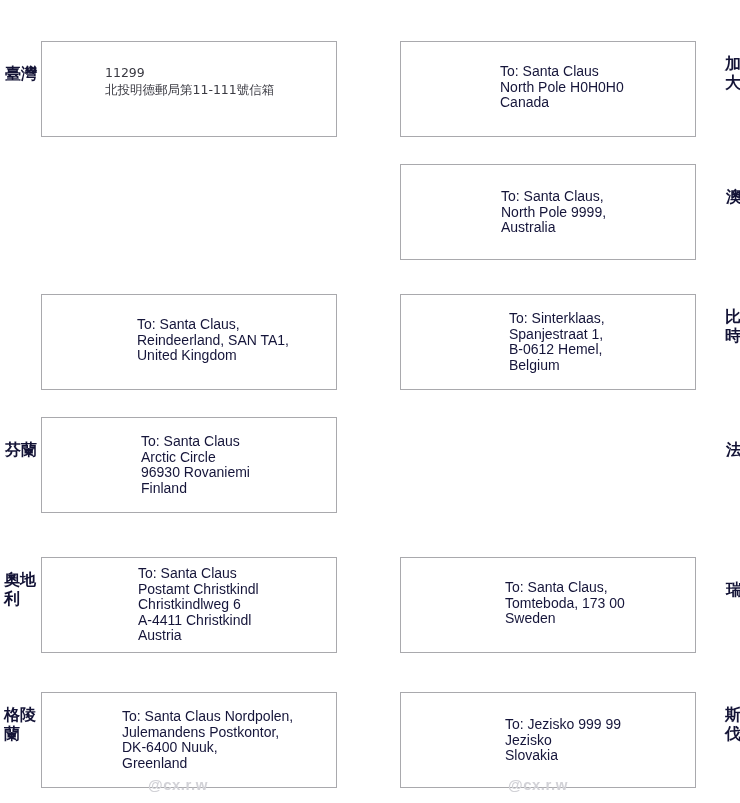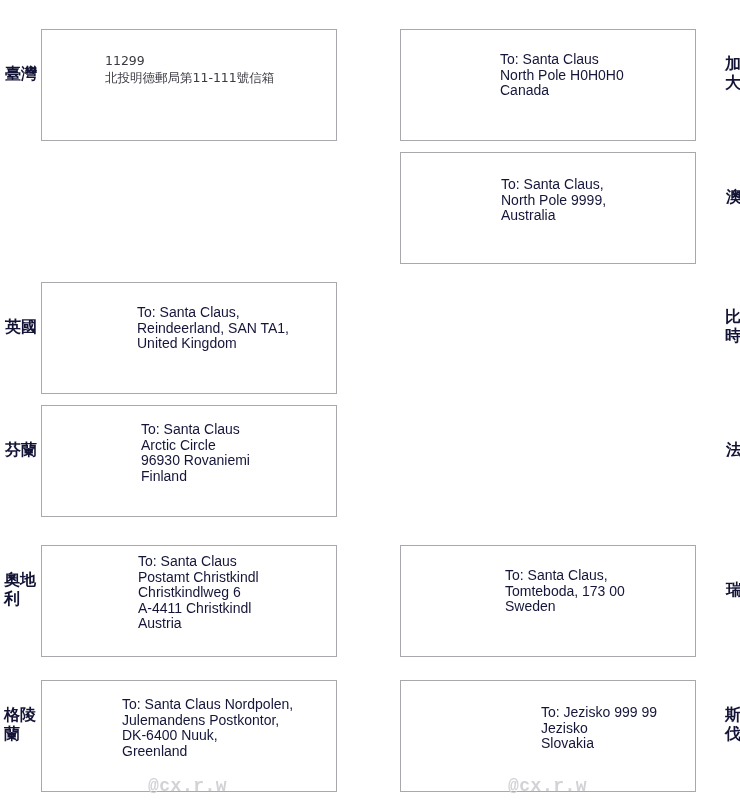--- a/index.html
+++ b/index.html
@@ -54,23 +54,23 @@
     line-height: 1.18;
     letter-spacing: 0px;
     -webkit-font-smoothing: none;
   }
 
   .column.left  .country-label { left: 4px; }
   .column.right .country-label { left: 355px; }
 
   .envelope {
     position: absolute;
-    top: 4px;
+    top: 16px;
     width: 296px;
-    height: 112px;
+    height: 96px;
     border: 1px solid #a9a9ad;
     background: #ffffff;
     box-sizing: border-box;
   }
   .column.left  .envelope { left: 41px; }
   .column.right .envelope { left: 30px; }
 
   .address {
     position: absolute;
     margin: 0;
@@ -85,23 +85,23 @@
   .addr-cjk {
     font-family: "DejaVu Sans", "Liberation Sans", sans-serif;
     font-size: 12.5px;
     line-height: 17px;
     color: #3a3a42;
   }
 
   .watermark {
     position: absolute;
     color: #d2d2d7;
-    font-family: Liberation Mono, monospace;
+    font-family: Liberation Sans, sans-serif;
     font-weight: bold;
-    font-size: 18px;
+    font-size: 15px;
     letter-spacing: 0.5px;
     user-select: none;
   }
   .watermark.left  { left: 148px;  top: 776px; }
   .watermark.right { left: 508px; top: 776px; }
 </style>
 </head>
 <body>
 
 <div id="page">
@@ -110,21 +110,20 @@
       <div class="entry" style="top: 25px;">
         <div class="country-label">臺灣</div>
         <div class="envelope">
           <div class="address addr-cjk" style="left: 63px; top: 22px;">11299
 北投明德郵局第11-111號信箱</div>
         </div>
       </div>
       <div class="entry" style="top: 148px;">
       </div>
       <div class="entry" style="top: 278px;">
-        <div class="country-label">英國</div>
         <div class="envelope">
           <div class="address" style="left: 95px; top: 22px;">To: Santa Claus,
 Reindeerland, SAN TA1,
 United Kingdom</div>
         </div>
       </div>
       <div class="entry" style="top: 401px;">
         <div class="country-label">芬蘭</div>
         <div class="envelope">
           <div class="address" style="left: 99px; top: 16px;">To: Santa Claus
@@ -165,36 +164,42 @@
       <div class="entry" style="top: 148px;">
         <div class="country-label">澳洲</div>
         <div class="envelope">
           <div class="address" style="left: 100px; top: 24px;">To: Santa Claus,
 North Pole 9999,
 Australia</div>
         </div>
       </div>
       <div class="entry" style="top: 278px;">
         <div class="country-label">比利時</div>
+        <div class="envelope">
+          <div class="address" style="left: 108px; top: 16px;">To: Sinterklaas,
+Spanjestraat 1,
+B-0612 Hemel,
+Belgium</div>
+        </div>
       </div>
       <div class="entry" style="top: 401px;">
         <div class="country-label">法國</div>
       </div>
       <div class="entry" style="top: 541px;">
         <div class="country-label">瑞典</div>
         <div class="envelope">
           <div class="address" style="left: 104px; top: 22px;">To: Santa Claus,
 Tomteboda, 173 00
 Sweden</div>
         </div>
       </div>
       <div class="entry" style="top: 676px;">
         <div class="country-label">斯洛伐克</div>
         <div class="envelope">
-          <div class="address" style="left: 104px; top: 24px; margin-left: 36px;">To: Jezisko 999 99
+          <div class="address" style="left: 104px; top: 24px;">To: Jezisko 999 99
 Jezisko
 Slovakia</div>
         </div>
       </div>
     </div>
 
   <div class="watermark left">@cx.r.w</div>
   <div class="watermark right">@cx.r.w</div>
 
 </div>

